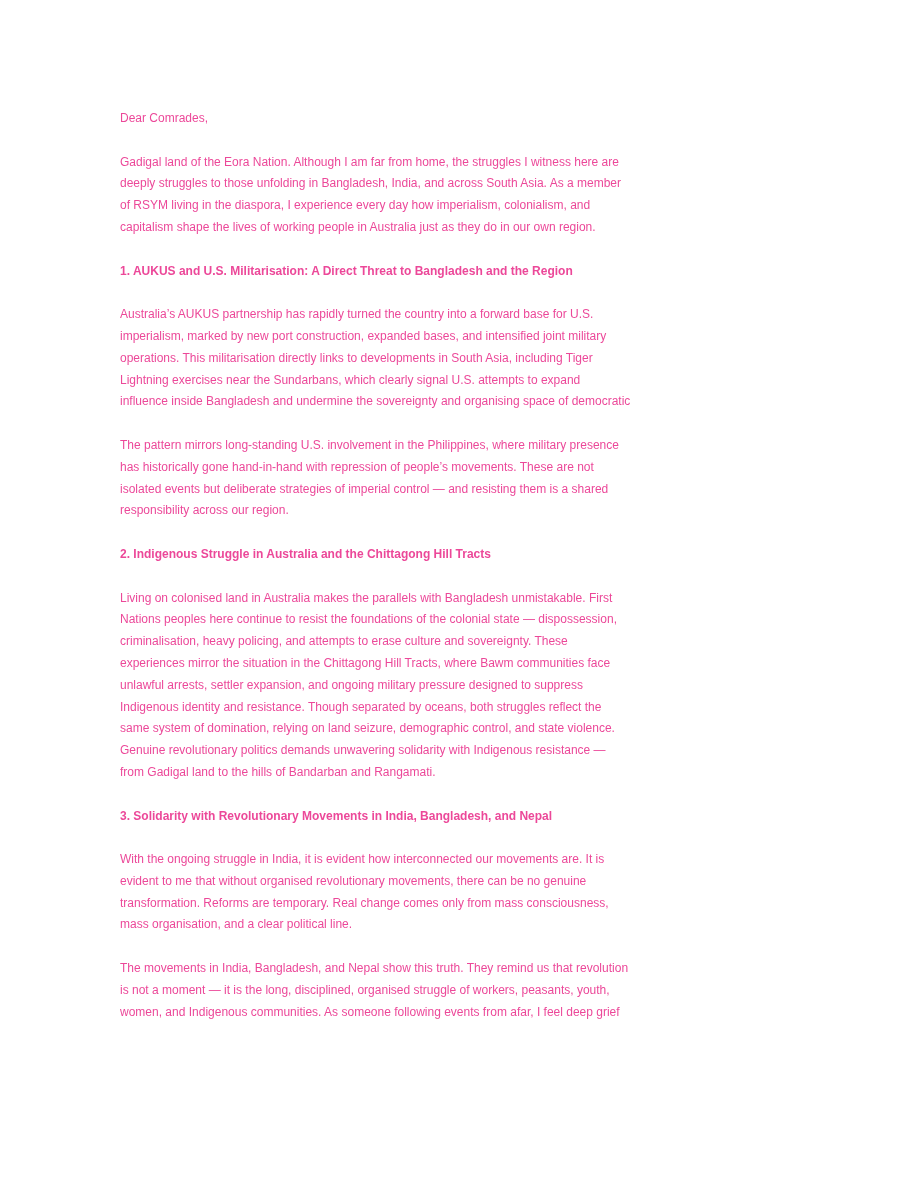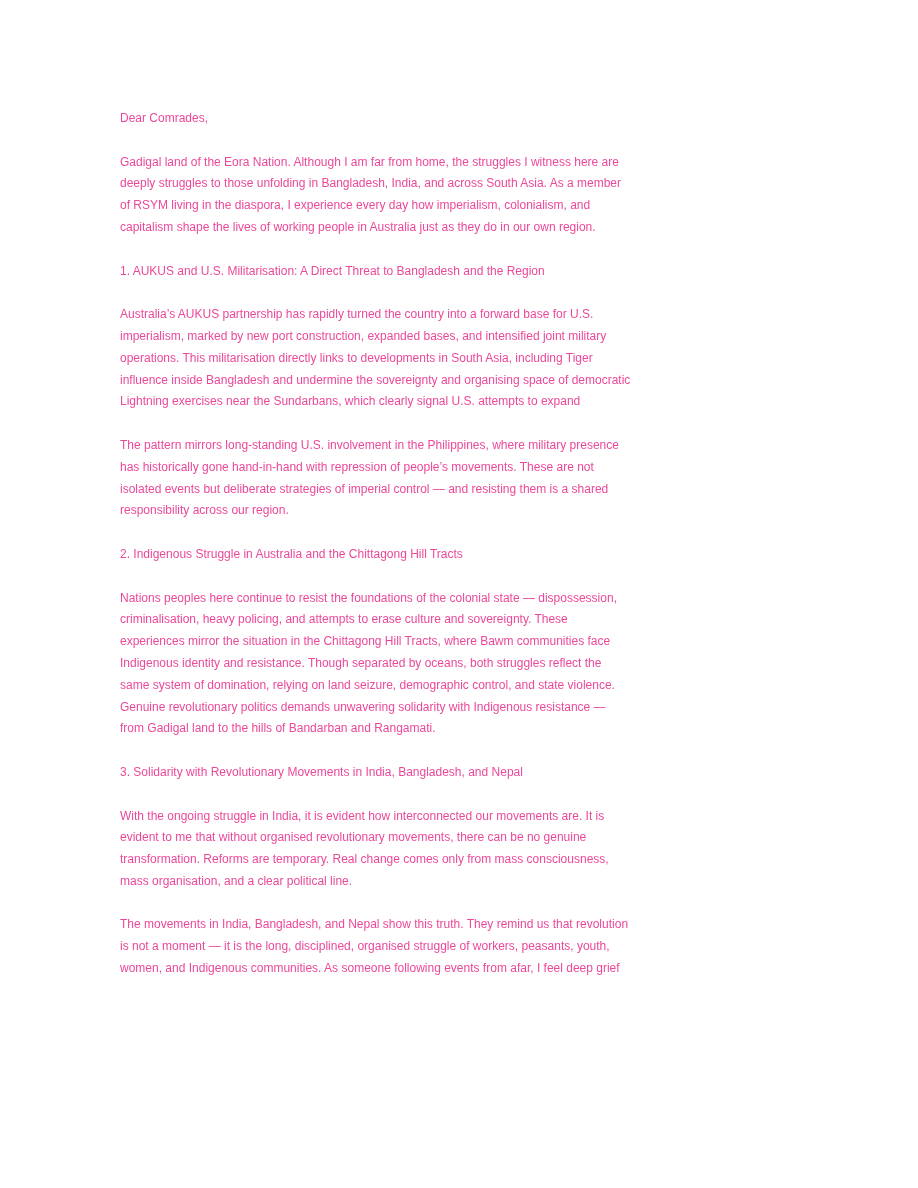--- a/index.html
+++ b/index.html
@@ -25,21 +25,21 @@
     .line {
       display: block;
       height: 21.8px;
       line-height: 21.8px;
       white-space: nowrap;
     }
     .block {
       margin: 0 0 21.8px 0;
     }
     .heading .line {
-      font-weight: normal;
+      font-weight: bold;
     }
   </style>
 </head>
 <body>
 
 <div class="page">
 
   <div class="block">
     <span class="line">Dear Comrades,</span>
   </div>
@@ -52,39 +52,41 @@
   </div>
 
   <div class="block heading">
     <span class="line">1. AUKUS and U.S. Militarisation: A Direct Threat to Bangladesh and the Region</span>
   </div>
 
   <div class="block">
     <span class="line">Australia’s AUKUS partnership has rapidly turned the country into a forward base for U.S.</span>
     <span class="line">imperialism, marked by new port construction, expanded bases, and intensified joint military</span>
     <span class="line">operations. This militarisation directly links to developments in South Asia, including Tiger</span>
+    <span class="line">Lightning exercises near the Sundarbans, which clearly signal U.S. attempts to expand</span>
     <span class="line">influence inside Bangladesh and undermine the sovereignty and organising space of democratic</span>
-    <span class="line">Lightning exercises near the Sundarbans, which clearly signal U.S. attempts to expand</span>
   </div>
 
   <div class="block">
     <span class="line">The pattern mirrors long-standing U.S. involvement in the Philippines, where military presence</span>
     <span class="line">has historically gone hand-in-hand with repression of people’s movements. These are not</span>
     <span class="line">isolated events but deliberate strategies of imperial control — and resisting them is a shared</span>
     <span class="line">responsibility across our region.</span>
   </div>
 
   <div class="block heading">
     <span class="line">2. Indigenous Struggle in Australia and the Chittagong Hill Tracts</span>
   </div>
 
   <div class="block">
+    <span class="line">Living on colonised land in Australia makes the parallels with Bangladesh unmistakable. First</span>
     <span class="line">Nations peoples here continue to resist the foundations of the colonial state — dispossession,</span>
     <span class="line">criminalisation, heavy policing, and attempts to erase culture and sovereignty. These</span>
     <span class="line">experiences mirror the situation in the Chittagong Hill Tracts, where Bawm communities face</span>
+    <span class="line">unlawful arrests, settler expansion, and ongoing military pressure designed to suppress</span>
     <span class="line">Indigenous identity and resistance. Though separated by oceans, both struggles reflect the</span>
     <span class="line">same system of domination, relying on land seizure, demographic control, and state violence.</span>
     <span class="line">Genuine revolutionary politics demands unwavering solidarity with Indigenous resistance —</span>
     <span class="line">from Gadigal land to the hills of Bandarban and Rangamati.</span>
   </div>
 
   <div class="block heading">
     <span class="line">3. Solidarity with Revolutionary Movements in India, Bangladesh, and Nepal</span>
   </div>
 

